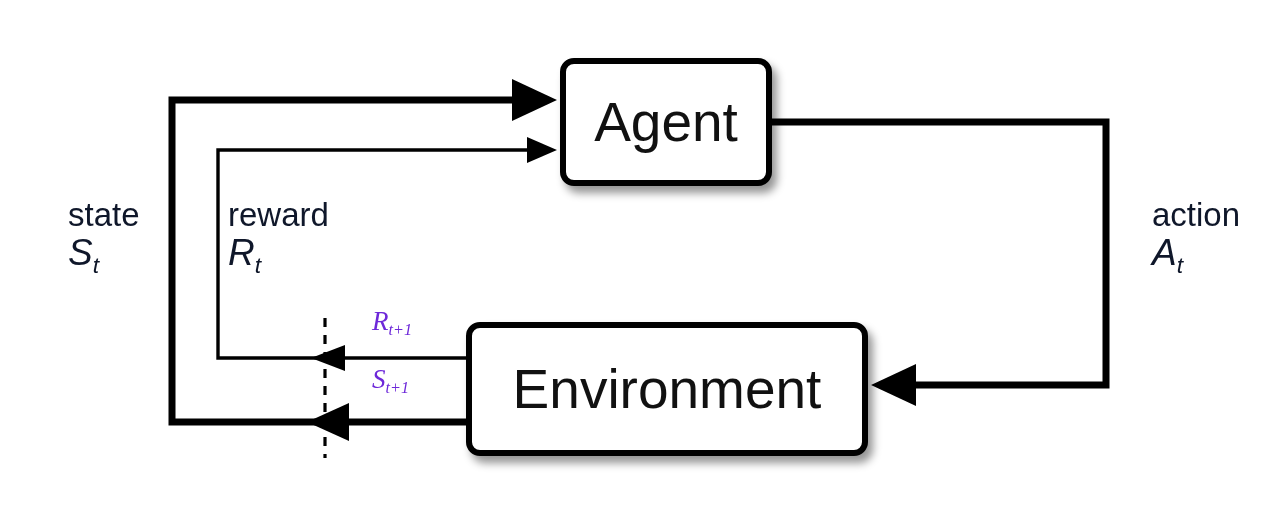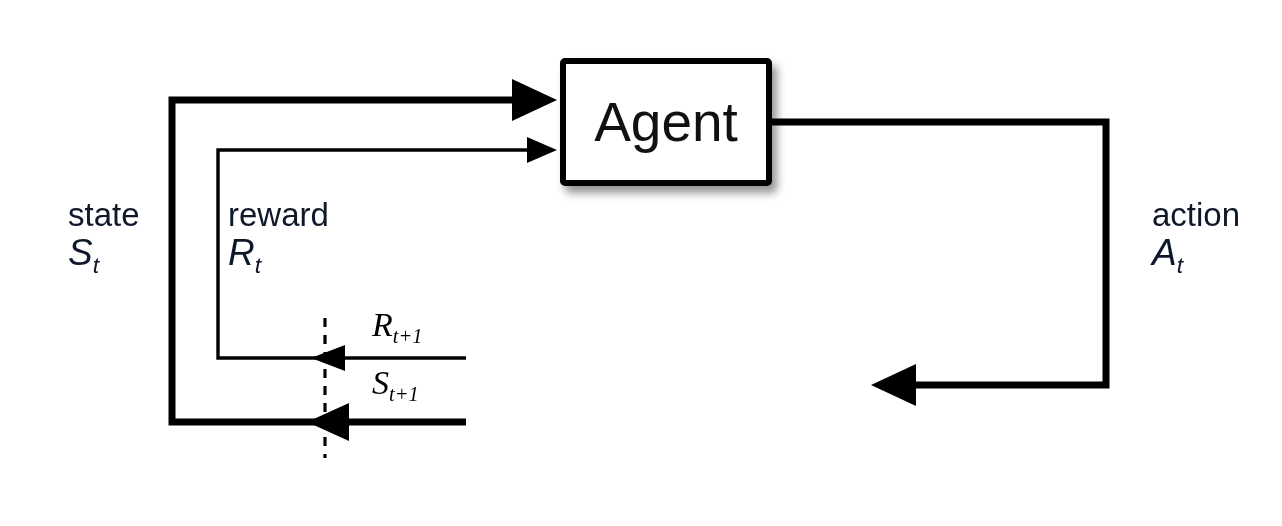--- a/index.html
+++ b/index.html
@@ -22,21 +22,21 @@
     width: 1282px;
     height: 526px;
   }
 
   
   .node {
     position: absolute;
     box-sizing: border-box;
     background: #ffffff;
     border: 6px solid #000000;
-    border-radius: 5px;
+    border-radius: 14px;
     display: flex;
     align-items: center;
     justify-content: center;
     box-shadow: 5px 7px 9px rgba(0,0,0,0.42);
     z-index: 3;
   }
   .node-label {
     font-family: "Liberation Sans", sans-serif;
     color: #111111;
     line-height: 1;
@@ -82,22 +82,22 @@
     font-style: italic;
     vertical-align: baseline;
     position: relative;
     top: 0.32em;
   }
   .inline-sym {
     position: absolute;
     z-index: 4;
     font-family: "Liberation Serif", serif;
     font-style: italic;
-    font-size: 34px;
-    color: #000000;
+    font-size: 27px;
+    color: #6d28d9;
     white-space: nowrap;
   }
   .inline-sym sub {
     font-size: 0.60em;
     font-style: italic;
     vertical-align: baseline;
     position: relative;
     top: 0.33em;
   }
 
@@ -139,20 +139,23 @@
 
     <g>
       <line x1="325" y1="318" x2="325" y2="458" stroke="#000000" stroke-width="3.2" stroke-dasharray="9 8" fill="none"></line>
     </g>
   </svg>
 
   <div class="node" id="node-agent">
     <span class="node-label">Agent</span>
   </div>
 
+  <div class="node" id="node-environment">
+    <span class="node-label">Environment</span>
+  </div>
 
   <div class="annot" id="annot-state">
     <span class="word">state</span>
     <span class="sym"><i>S</i><sub>t</sub></span>
   </div>
 
   <div class="annot" id="annot-action">
     <span class="word">action</span>
     <span class="sym"><i>A</i><sub>t</sub></span>
   </div>

